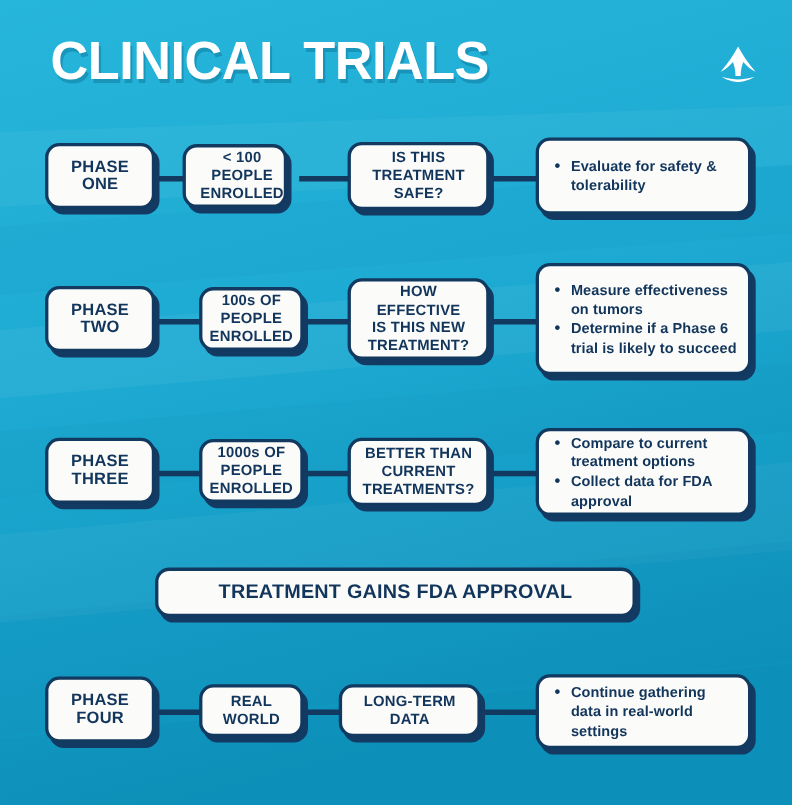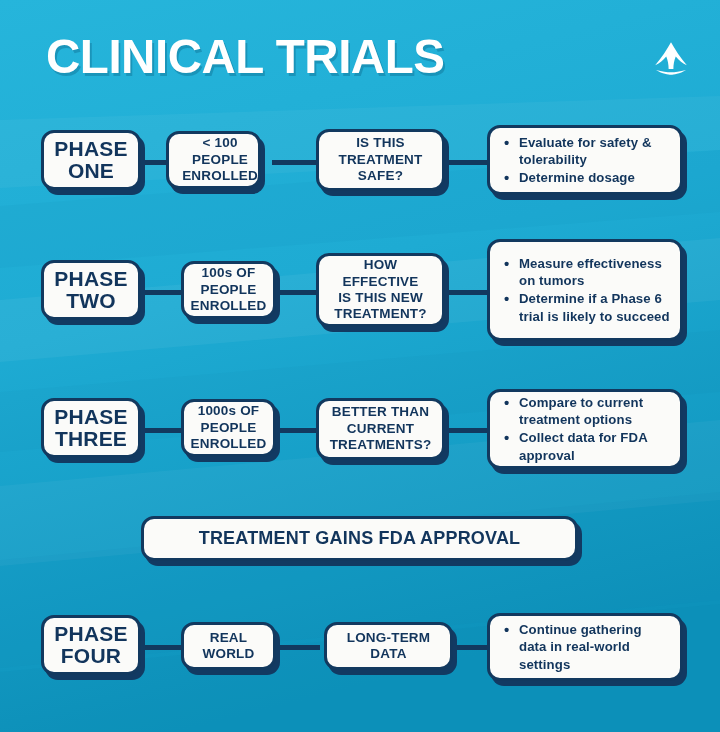--- a/index.html
+++ b/index.html
@@ -46,21 +46,21 @@
     border:3px solid #12395f;
     border-radius:13px;
     box-shadow:4px 5px 0 0 #123a62;
     display:flex;
     align-items:center;
     justify-content:center;
     color:#12355c;
     z-index:2;
   }
   .box.phase {
-    font-size:21px; font-weight:bold; letter-spacing:0.2px;
+    font-size:15px; font-weight:bold; letter-spacing:0.2px;
     line-height:1.04; text-align:center;
   }
   .box.mid {
     font-size:13.5px; font-weight:bold; letter-spacing:0.2px;
     line-height:1.22; text-align:center;
   }
   .box.bullets {
     align-items:center; justify-content:flex-start;
     padding:9px 10px 9px 12px;
   }
@@ -145,21 +145,20 @@
     <span class="ml">&lt; 100<br>PEOPLE<br>ENROLLED</span>
   </div>
 
   <div class="box mid" style="left:316px; top:129px; width:129px; height:62px;">
     <span class="ml">IS THIS<br>TREATMENT<br>SAFE?</span>
   </div>
 
   <div class="box bullets" style="left:487px; top:125px; width:196px; height:70px;">
     <ul>
       <li>Evaluate for safety &amp; tolerability</li>
-      <li>Determine dosage</li>
     </ul>
   </div>
 </div>
 
 <div class="row">
   <div class="conn" style="left:137px; top:290px; width:48px;"></div>
   <div class="conn" style="left:272px; top:290px; width:48px;"></div>
   <div class="conn" style="left:441px; top:290px; width:50px;"></div>
 
   <div class="box phase" style="left:41px; top:260px; width:100px; height:60px;">
@@ -217,21 +216,21 @@
   <div class="conn" style="left:441px; top:645px; width:50px;"></div>
 
   <div class="box phase" style="left:41px; top:615px; width:100px; height:60px;">
     <span class="ml">PHASE<br>FOUR</span>
   </div>
 
   <div class="box mid" style="left:181px; top:622px; width:95px; height:48px;">
     <span class="ml">REAL<br>WORLD</span>
   </div>
 
-  <div class="box mid" style="left:324px; top:622px; width:129px; height:48px;align-items:center;">
+  <div class="box mid" style="left:308px; top:622px; width:129px; height:48px;align-items:center;">
     <span class="ml">LONG-TERM<br>DATA</span>
   </div>
 
   <div class="box bullets" style="left:487px; top:613px; width:196px; height:68px;">
     <ul>
       <li>Continue gathering data in real-world settings</li>
     </ul>
   </div>
 </div>
 

